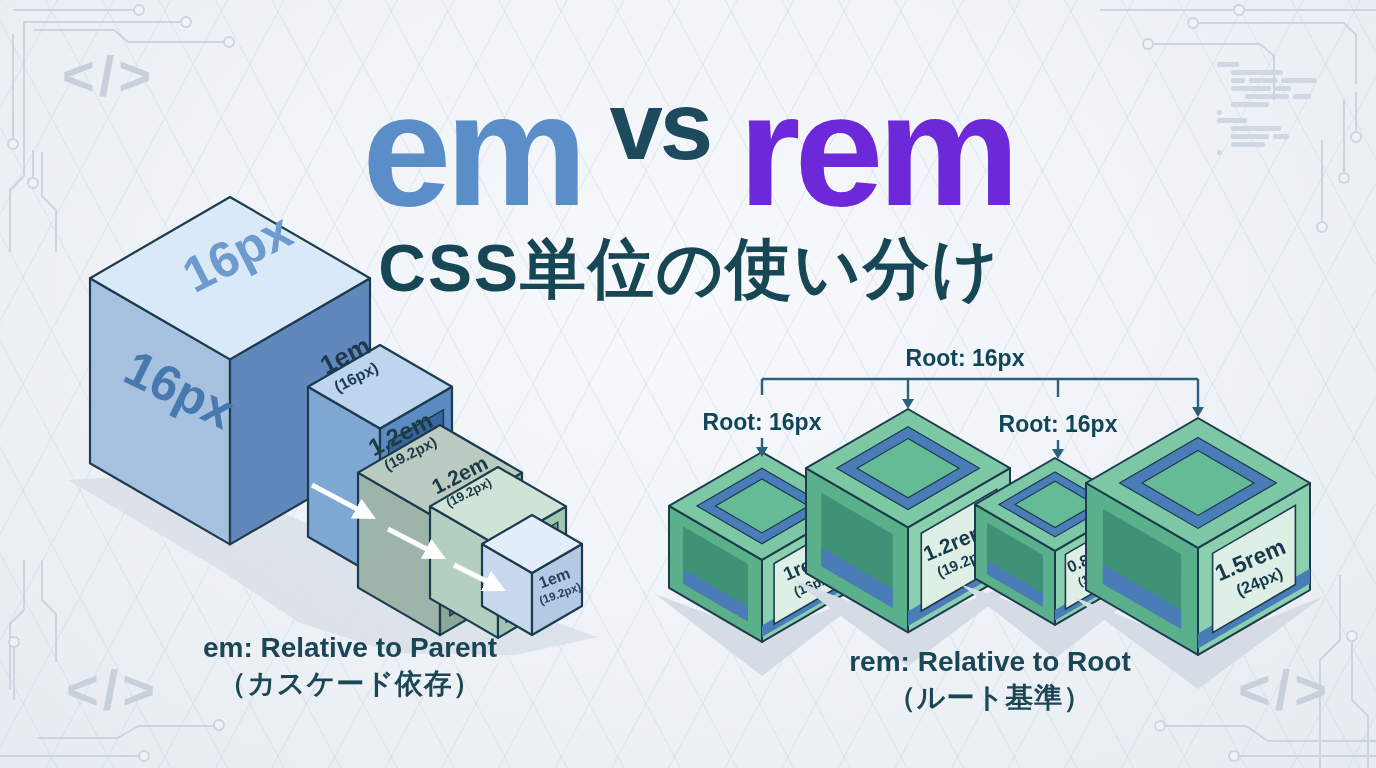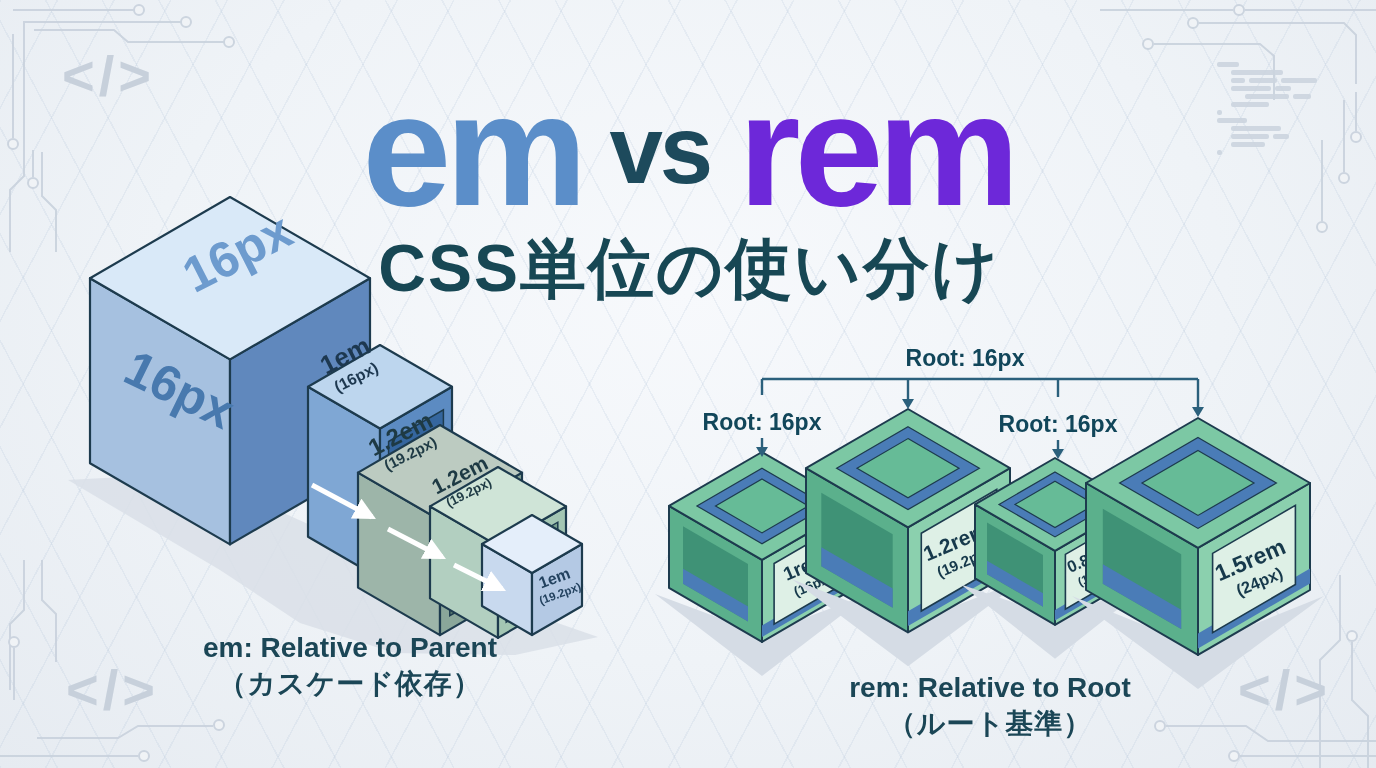--- a/index.html
+++ b/index.html
@@ -9,37 +9,37 @@
     background:radial-gradient(ellipse at 50% 38%, #f7f9fc 0%, #eff3f7 55%, #e6ebf1 100%);
   }
   .grid-overlay{
     position:absolute;inset:0;pointer-events:none;
     background:
       repeating-linear-gradient(62deg, rgba(168,188,212,.17) 0 1.5px, transparent 1.5px 50px),
       repeating-linear-gradient(118deg, rgba(168,188,212,.17) 0 1.5px, transparent 1.5px 50px);
   }
   .title-row{
     position:absolute;top:70px;left:0;right:0;
-    display:flex;justify-content:center;align-items:center;line-height:1;white-space:nowrap;
+    display:flex;justify-content:center;align-items:flex-start;line-height:1;white-space:nowrap;
   }
   .t-em{font-size:160px;font-weight:800;color:#5b8ec9;letter-spacing:-6px;}
   .t-vs{font-size:96px;font-weight:800;color:#1d4a5c;margin:8px 28px;letter-spacing:-3px;}
   .t-rem{font-size:160px;font-weight:700;color:#6d28d9;letter-spacing:-6px;}
   .subtitle{
     position:absolute;top:224px;left:3px;right:0;text-align:center;
     font-size:66px;font-weight:800;color:#174754;letter-spacing:2px;
   }
   .diagram-svg{position:absolute;}
   #em-svg{left:50px;top:185px;}
   #rem-svg{left:655px;top:335px;}
   .caption{position:absolute;width:440px;text-align:center;color:#1b4656;font-weight:800;line-height:1.15;}
   .caption .en{font-size:28px;}
   .caption .ja{font-size:28px;margin-top:4px;letter-spacing:1px;}
   #caption-em{left:130px;top:632px;}
-  #caption-rem{left:770px;top:672px;}
+  #caption-rem{left:770px;top:646px;}
   .code-icon{position:absolute;color:#c7d0db;font-size:56px;font-weight:800;letter-spacing:4px;line-height:1;}
   #icon-tl{left:62px;top:48px;}
   #icon-bl{left:66px;top:662px;}
   #icon-br{left:1238px;top:662px;}
   svg text{font-family:"Liberation Sans","DejaVu Sans",sans-serif;}
 </style>
 </head>
 <body>
 
 <div class="grid-overlay"></div>

